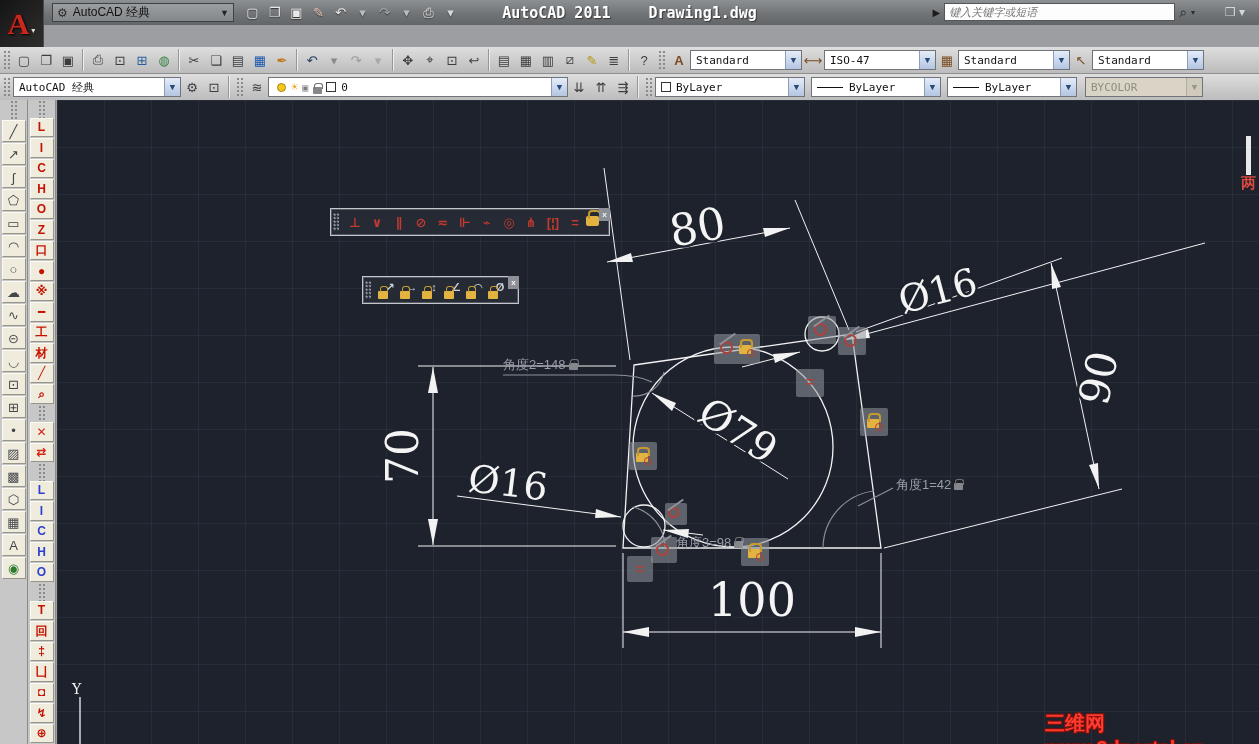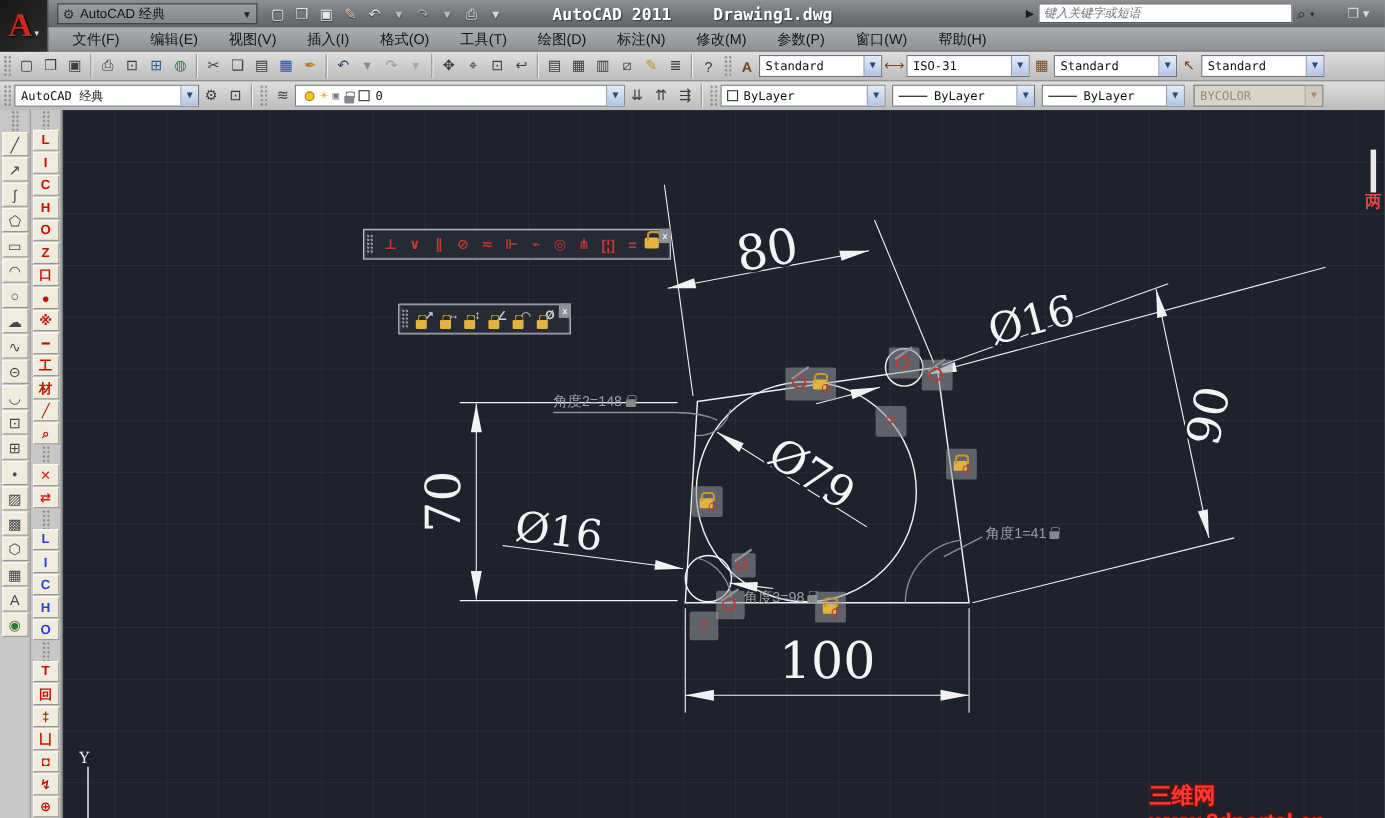--- a/index.html
+++ b/index.html
@@ -155,35 +155,20 @@
     </div>
     <div class="search-wrap">
       <span class="exp">▶</span>
       <input type="text" placeholder="键入关键字或短语" style="">
       <span class="binoc">⌕</span>
       <span class="car">▾</span>
     </div>
     <span class="tb-right-ic">❒ ▾</span>
   </div>
 
-  <div class="menubar">
-
-  <div class="menu-item">文件(F)</div>
-      <div class="menu-item">编辑(E)</div>
-      <div class="menu-item">视图(V)</div>
-      <div class="menu-item">插入(I)</div>
-      <div class="menu-item">格式(O)</div>
-      <div class="menu-item">工具(T)</div>
-      <div class="menu-item">绘图(D)</div>
-      <div class="menu-item">标注(N)</div>
-      <div class="menu-item">修改(M)</div>
-      <div class="menu-item">参数(P)</div>
-      <div class="menu-item">窗口(W)</div>
-      <div class="menu-item">帮助(H)</div>
-    </div>
 
   <div class="tbrow row1">
     <div style="display:flex;align-items:center;">
 
     <div class="grip"></div>
         <div class="tbtn">▢</div>
         <div class="tbtn">❐</div>
         <div class="tbtn">▣</div>
         <div class="sep"></div>
         <div class="tbtn">⎙</div>
@@ -217,21 +202,21 @@
         <div class="tbtn">?</div>
       </div>
     <div class="grip"></div>
     <div class="tbtn" style="color:#7a4a1e;font-weight:bold;">A</div>
     <div class="combo" style="width:112px">
       <span>Standard</span>
       <span class="chev">▼</span>
     </div>
     <div class="tbtn" style="color:#7a4a1e;">⟷</div>
     <div class="combo" style="width:112px">
-      <span>ISO-31</span>
+      <span>ISO-47</span>
       <span class="chev">▼</span>
     </div>
     <div class="tbtn" style="color:#7a4a1e;">▦</div>
     <div class="combo" style="width:112px">
       <span>Standard</span>
       <span class="chev">▼</span>
     </div>
     <div class="tbtn" style="color:#7a4a1e;">↖</div>
     <div class="combo" style="width:112px">
       <span>Standard</span>
@@ -403,21 +388,21 @@
         <line x1="80" y1="697" x2="80" y2="744" stroke="#d8d8d8" stroke-width="1.5"></line>
         <text x="72" y="694" font-size="14" stroke="none" fill="#cfcfcf">Y</text>
       </g>
     </svg>
 
     <div class="alabel" style="left:446px;top:256px">
       <span>角度2=148</span>
         <span class="mlock gray" style="margin-top:2px"></span>
     </div>
     <div class="alabel" style="left:839px;top:376px">
-      <span>角度1=41</span>
+      <span>角度1=42</span>
         <span class="mlock gray" style="margin-top:2px"></span>
     </div>
     <div class="alabel" style="left:619px;top:434px">
       <span>角度3=98</span>
         <span class="mlock gray" style="margin-top:2px"></span>
     </div>
 
     <div class="cb" style="left:657px;top:234px;width:46px;height:30px"><span class="tan"></span><span class="block" style="margin:0 0 0 6px"></span></div>
     <div class="cb" style="left:751px;top:216px;width:28px;height:28px"><span class="tan"></span></div>
     <div class="cb" style="left:781px;top:227px;width:28px;height:28px"><span class="tan"></span></div>

